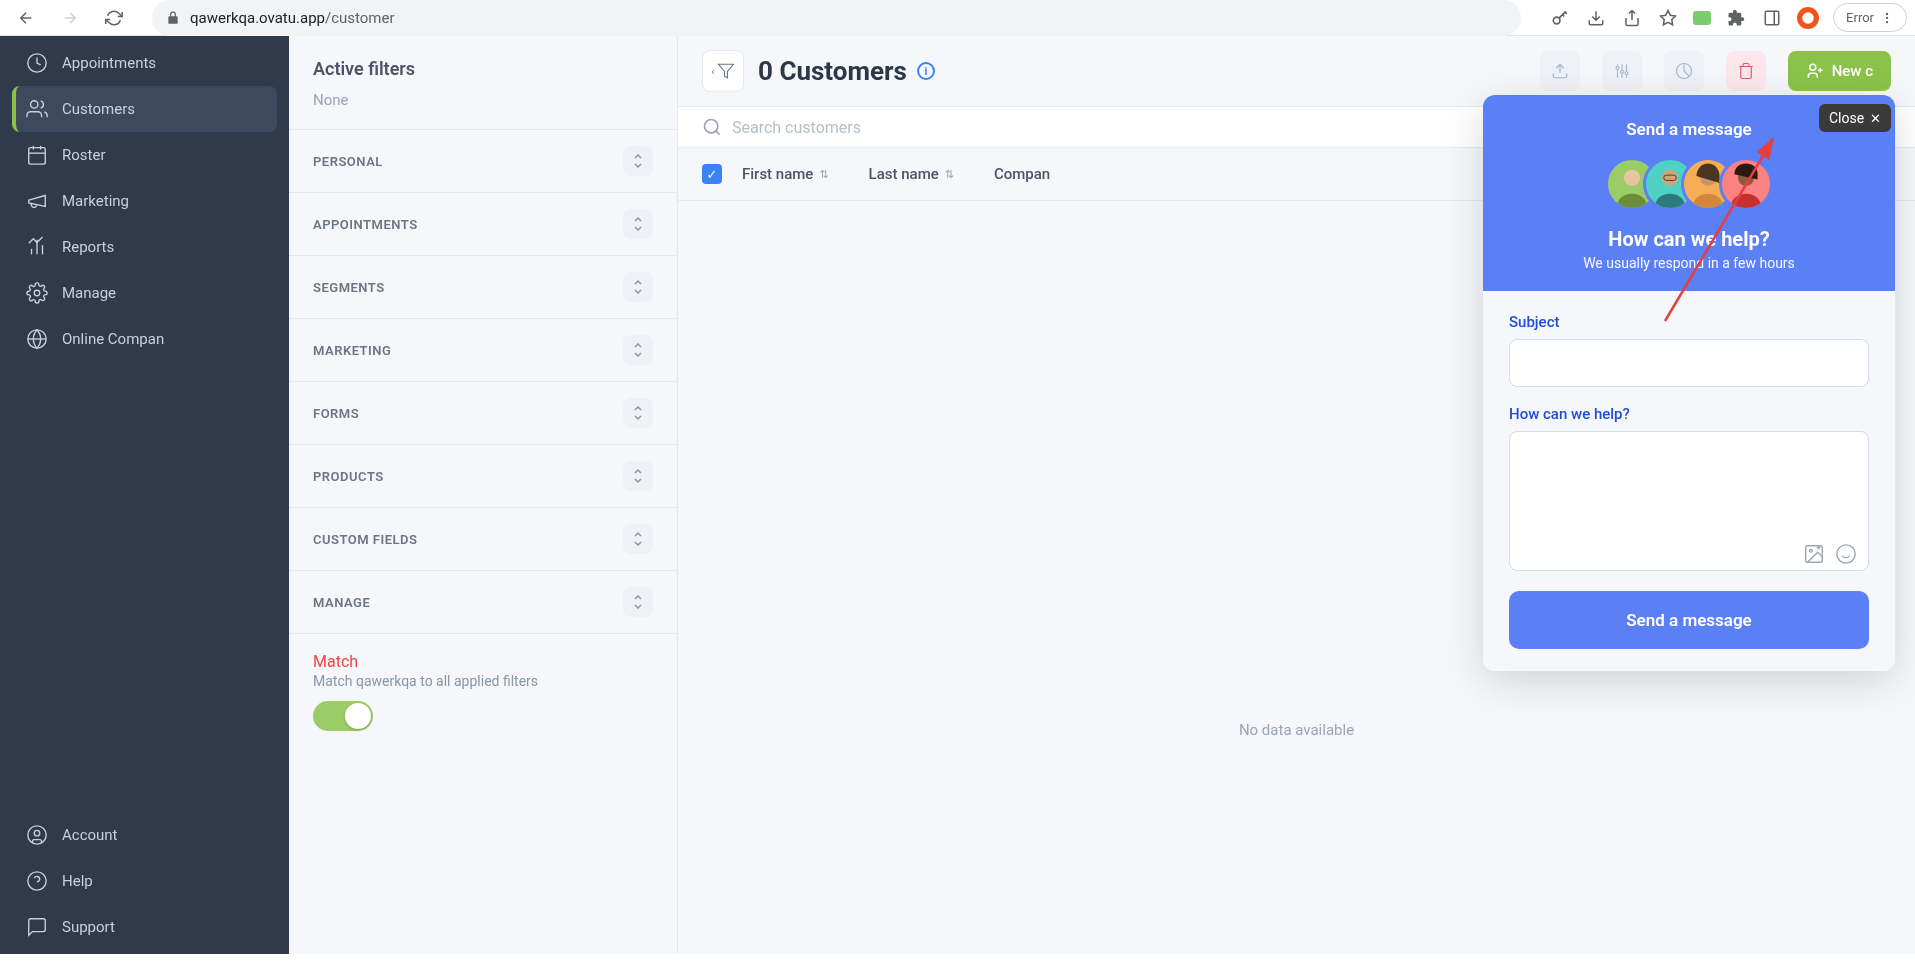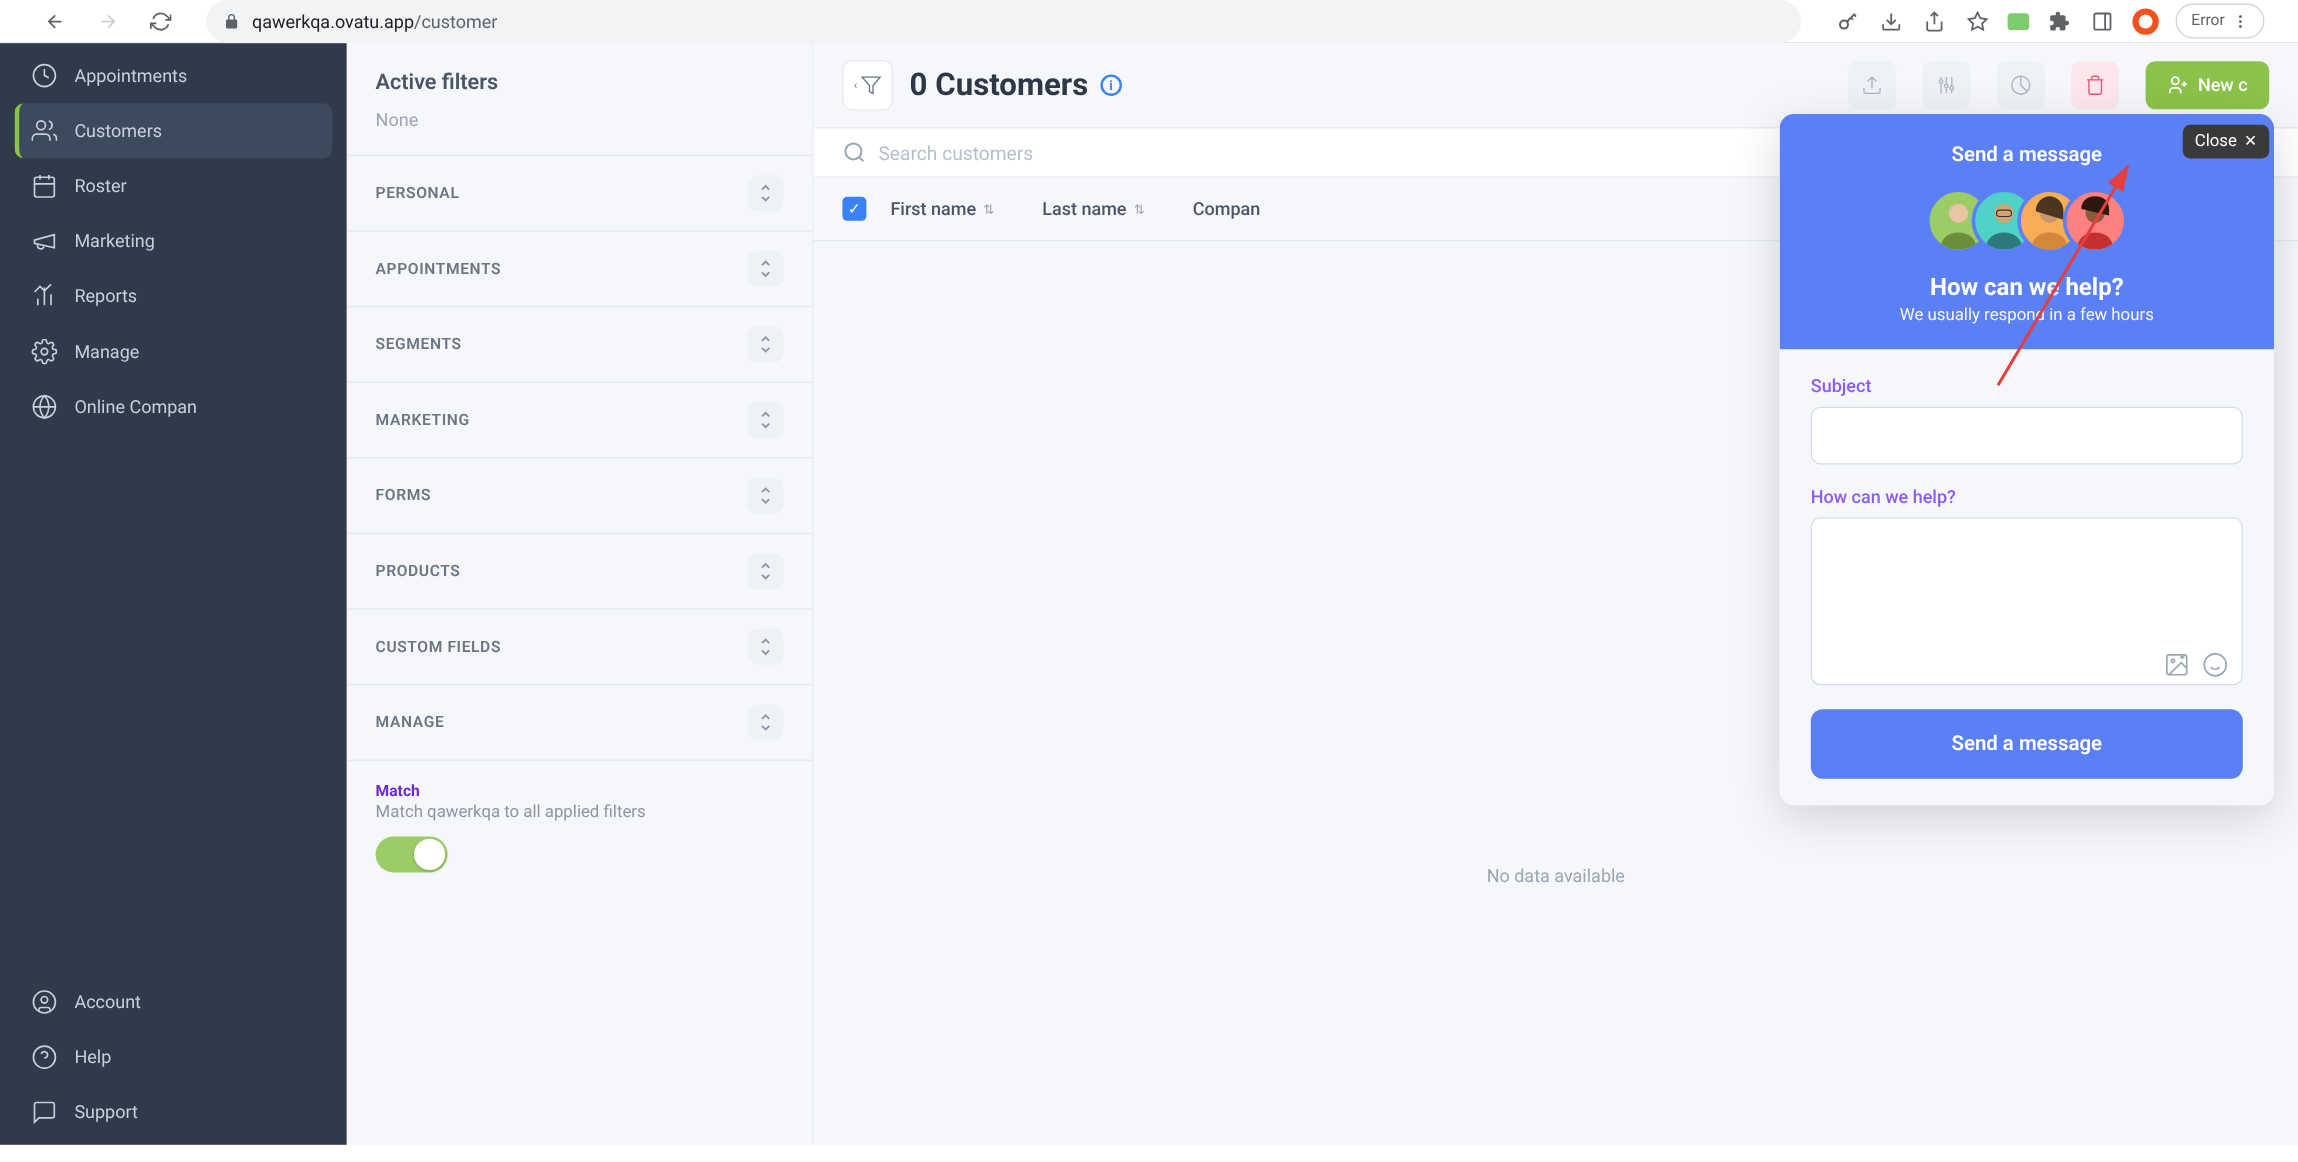--- a/index.html
+++ b/index.html
@@ -1,19 +1,19 @@
 <!DOCTYPE html>
 <html><head>
 <meta charset="utf-8">
 <style>
   * { margin: 0; padding: 0; box-sizing: border-box; font-family: -apple-system, BlinkMacSystemFont, "Segoe UI", Roboto, sans-serif; }
   body { width: 1915px; height: 968px; overflow: hidden; background: #fff; }
   
   
-  .browser-bar { height: 36px; display: flex; align-items: center; padding: 0 28px; gap: 8px; background: #fff; border-bottom: 1px solid #e5e5e5; }
+  .browser-bar { height: 36px; display: flex; align-items: center; padding: 0 8px; gap: 8px; background: #fff; border-bottom: 1px solid #e5e5e5; }
   .nav-btn { width: 36px; height: 36px; display: flex; align-items: center; justify-content: center; border-radius: 50%; cursor: pointer; }
   .nav-btn.disabled { opacity: 0.3; }
   .url-bar { flex: 1; height: 36px; background: #f1f3f4; border-radius: 18px; display: flex; align-items: center; padding: 0 14px; margin: 0 20px 0 12px; color: #5f6368; font-size: 15px; }
   .url-bar .domain { color: #202124; }
   .secure-icon { margin-right: 10px; color: #5f6368; }
   .br-actions { display: flex; align-items: center; gap: 14px; }
   .br-icon { width: 22px; height: 22px; color: #5f6368; display: flex; align-items: center; justify-content: center; }
   .cam-dot { width: 18px; height: 14px; background: #7ccc6c; border-radius: 3px; }
   .avatar-dot { width: 22px; height: 22px; background: #f4511e; border-radius: 50%; display: flex; align-items: center; justify-content: center; color: white; font-size: 11px; }
   .error-btn { padding: 6px 12px; border: 1px solid #d0d0d0; border-radius: 18px; font-size: 13px; color: #5f6368; display:flex; align-items:center; gap:6px; }
@@ -32,21 +32,21 @@
   .user-name { font-size: 14px; font-weight: 600; color: #e8ecf0; }
   .user-sub { font-size: 11px; color: #8a96a8; }
   .user-toggle { width: 26px; height: 26px; background: #3d4a5d; border-radius: 6px; display:flex; align-items:center; justify-content:center; }
 
   .filters-panel { width: 389px; background: #f5f7fa; border-right: 1px solid #e5e8ec; overflow-y: auto; }
   .filters-header { padding: 22px 24px 12px; font-size: 18px; font-weight: 600; color: #4a5568; }
   .filters-none { padding: 0 24px 20px; font-size: 15px; color: #9aa5b5; }
   .filter-section { border-top: 1px solid #e5e8ec; display: flex; align-items: center; justify-content: space-between; padding: 16px 24px; font-size: 13px; font-weight: 600; letter-spacing: 0.5px; color: #6b7684; cursor: pointer; }
   .section-toggle { width: 30px; height: 30px; background: #eef1f5; border-radius: 8px; display: flex; align-items: center; justify-content: center; color: #8a96a8; }
   .match-block { padding: 18px 24px; border-top: 1px solid #e5e8ec; }
-  .match-title { font-size: 13px; color: #6d28d9; font-weight: 700; margin-bottom: 2px; }
+  .match-title { font-size: 16px; color: #ef4444; font-weight: 400; margin-bottom: 2px; }
   .match-sub { font-size: 14px; color: #8a96a8; margin-bottom: 12px; }
   .switch { width: 60px; height: 30px; background: #9bcc65; border-radius: 15px; position: relative; cursor: pointer; }
   .switch-knob { width: 26px; height: 26px; background: #fff; border-radius: 50%; position: absolute; top: 2px; right: 2px; box-shadow: 0 1px 3px rgba(0,0,0,0.2); }
 
   .content-area { flex: 1; background: #f5f7fa; position: relative; }
   .content-header { display: flex; align-items: center; padding: 14px 24px; gap: 14px; background: #f5f7fa; }
   .filter-btn { width: 42px; height: 42px; background: #fff; border: 1px solid #e5e8ec; border-radius: 8px; display: flex; align-items: center; justify-content: center; color: #6b7684; cursor: pointer; }
   .filter-btn .caret { font-size: 10px; margin-right: 2px; }
   .page-title { font-size: 26px; font-weight: 700; color: #2d3748; display: flex; align-items: center; gap: 10px; }
   .info-icon { width: 18px; height: 18px; border: 2px solid #3b82f6; border-radius: 50%; display: flex; align-items: center; justify-content: center; font-size: 11px; color: #3b82f6; font-weight: 700; }
@@ -70,21 +70,21 @@
 
   
   .help-widget { position: absolute; top: 59px; right: 20px; width: 412px; background: #fff; border-radius: 12px; box-shadow: 0 10px 40px rgba(0,0,0,0.15); overflow: hidden; z-index: 100; }
   .help-header { background: #5b7ff5; color: #fff; padding: 24px 20px 20px; text-align: center; position: relative; }
   .help-title-top { font-size: 17px; font-weight: 600; margin-bottom: 18px; }
   .avatars { display: flex; justify-content: center; margin-bottom: 16px; }
   .av { width: 54px; height: 54px; border-radius: 50%; border: 3px solid #5b7ff5; margin: 0 -8px; background: #fff; display: flex; align-items: center; justify-content: center; overflow: hidden; }
   .help-question { font-size: 20px; font-weight: 700; margin-bottom: 4px; }
   .help-respond { font-size: 14px; opacity: 0.95; }
   .help-body { padding: 22px 26px; background: #f5f7fa; }
-  .form-label { font-size: 15px; color: #8b5cf6; font-weight: 500; margin-bottom: 8px; display: block; }
+  .form-label { font-size: 15px; color: #1d4ed8; font-weight: 500; margin-bottom: 8px; display: block; }
   .form-input { width: 100%; height: 48px; border: 1px solid #d5dce5; border-radius: 8px; padding: 0 12px; font-size: 15px; margin-bottom: 18px; }
   .form-textarea { width: 100%; height: 140px; border: 1px solid #d5dce5; border-radius: 8px; padding: 12px; font-size: 15px; resize: none; position: relative; }
   .textarea-wrap { position: relative; margin-bottom: 16px; }
   .textarea-tools { position: absolute; bottom: 10px; right: 12px; display: flex; gap: 10px; color: #9aa5b5; }
   .send-btn { width: 100%; height: 58px; background: #5b7ff5; color: #fff; border: none; border-radius: 10px; font-size: 17px; font-weight: 600; cursor: pointer; }
 
   
   .close-btn { position: absolute; top: 68px; right: 24px; background: #3a3a3a; color: #fff; padding: 6px 10px; border-radius: 6px; font-size: 14px; display: flex; align-items: center; gap: 6px; z-index: 200; cursor: pointer; }
   .close-x { font-size: 13px; }
 

